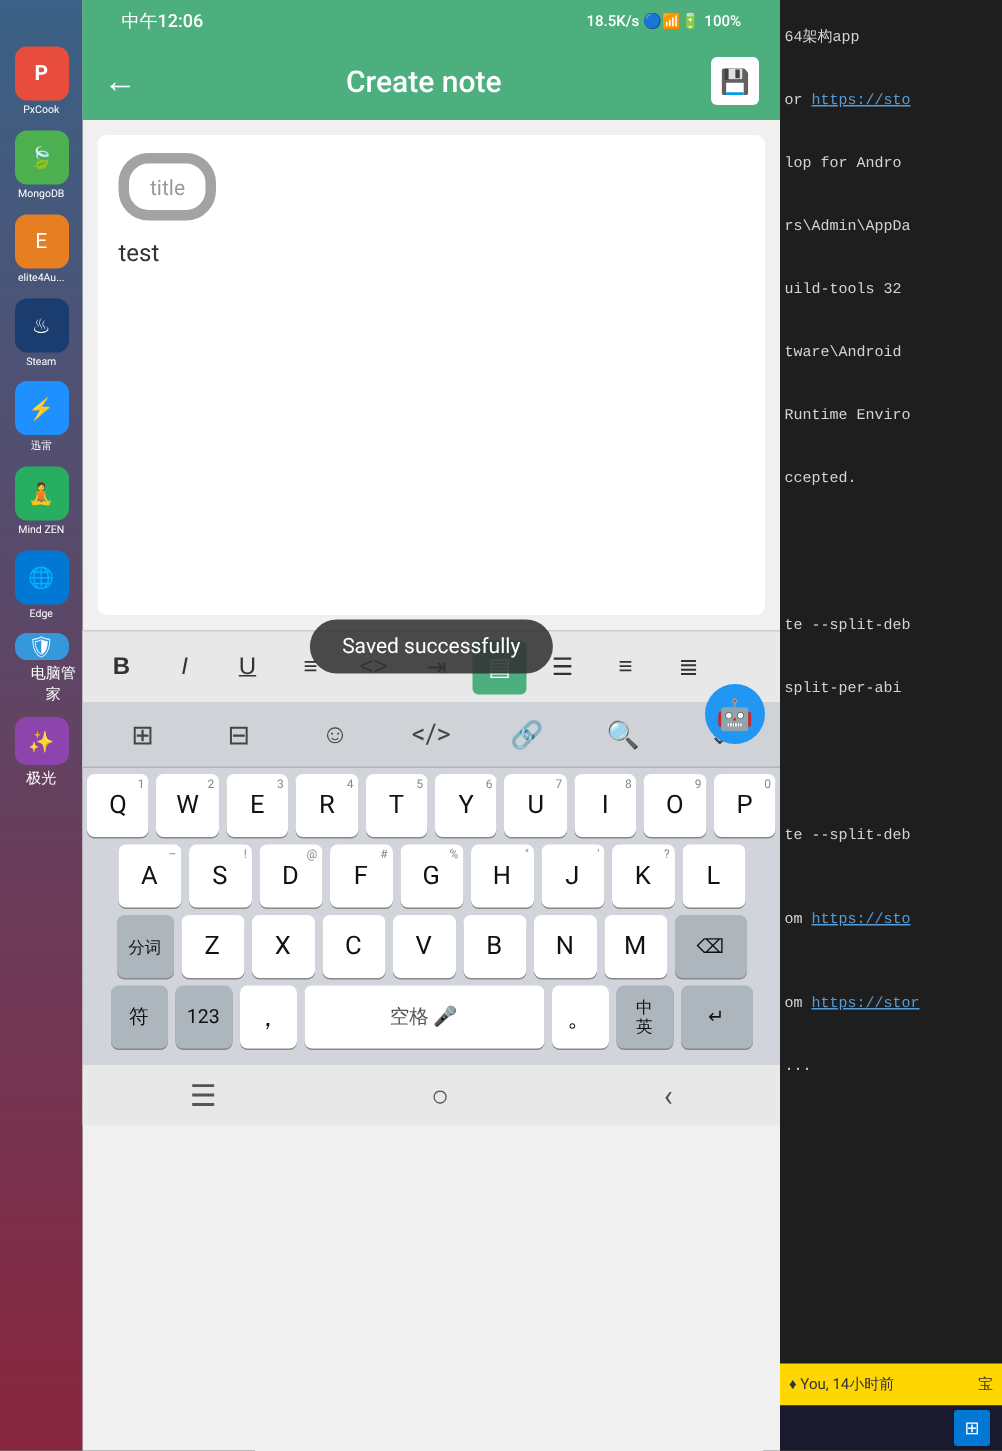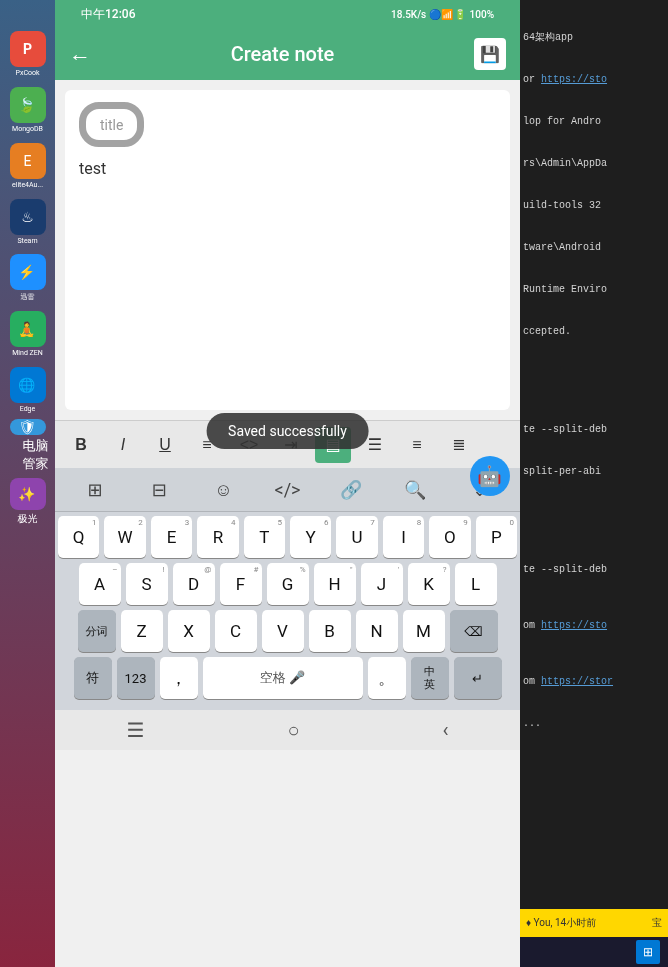--- a/index.html
+++ b/index.html
@@ -59,21 +59,21 @@
 
     
     .terminal-bg {
       position: absolute;
       left: 520px; top: 0;
       width: 148px;
       height: 967px;
       background: #1e1e1e;
       z-index: 1;
       overflow: hidden;
-      padding: 17px 3px;
+      padding: 5px 3px;
     }
 
     .terminal-text {
       color: #d4d4d4;
       font-family: 'Courier New', monospace;
       font-size: 10px;
       line-height: 1.4;
       white-space: pre;
     }
     .terminal-text .url { color: #569cd6; text-decoration: underline; }
@@ -419,21 +419,21 @@
   <div class="desktop-icon">
     <div class="icon-img" style="background:#27ae60; display:flex; align-items:center; justify-content:center; color:white; font-size:14px;">🧘</div>
     <span style="font-size:7px;">Mind ZEN</span>
   </div>
   <div class="desktop-icon">
     <div class="icon-img" style="background:#0078d4; display:flex; align-items:center; justify-content:center; color:white; font-size:14px;">🌐</div>
     <span style="font-size:7px;">Edge</span>
   </div>
   <div class="desktop-icon">
     <div class="icon-img" style="background:#3498db; display:flex; align-items:center; justify-content:center; color:white; font-size:14px;">🛡</div>
-    <span style="font-size:13px;margin-left:16px;">电脑管家</span>
+    <span style="font-size:10px;margin-left:16px;">电脑管家</span>
   </div>
   <div class="desktop-icon">
     <div class="icon-img" style="background:#8e44ad; display:flex; align-items:center; justify-content:center; color:white; font-size:14px;">✨</div>
     <span style="font-size:10px;">极光</span>
   </div>
 </div>
 
 <div class="terminal-bg">
   <div class="terminal-text">
 <span>64架构app</span>

